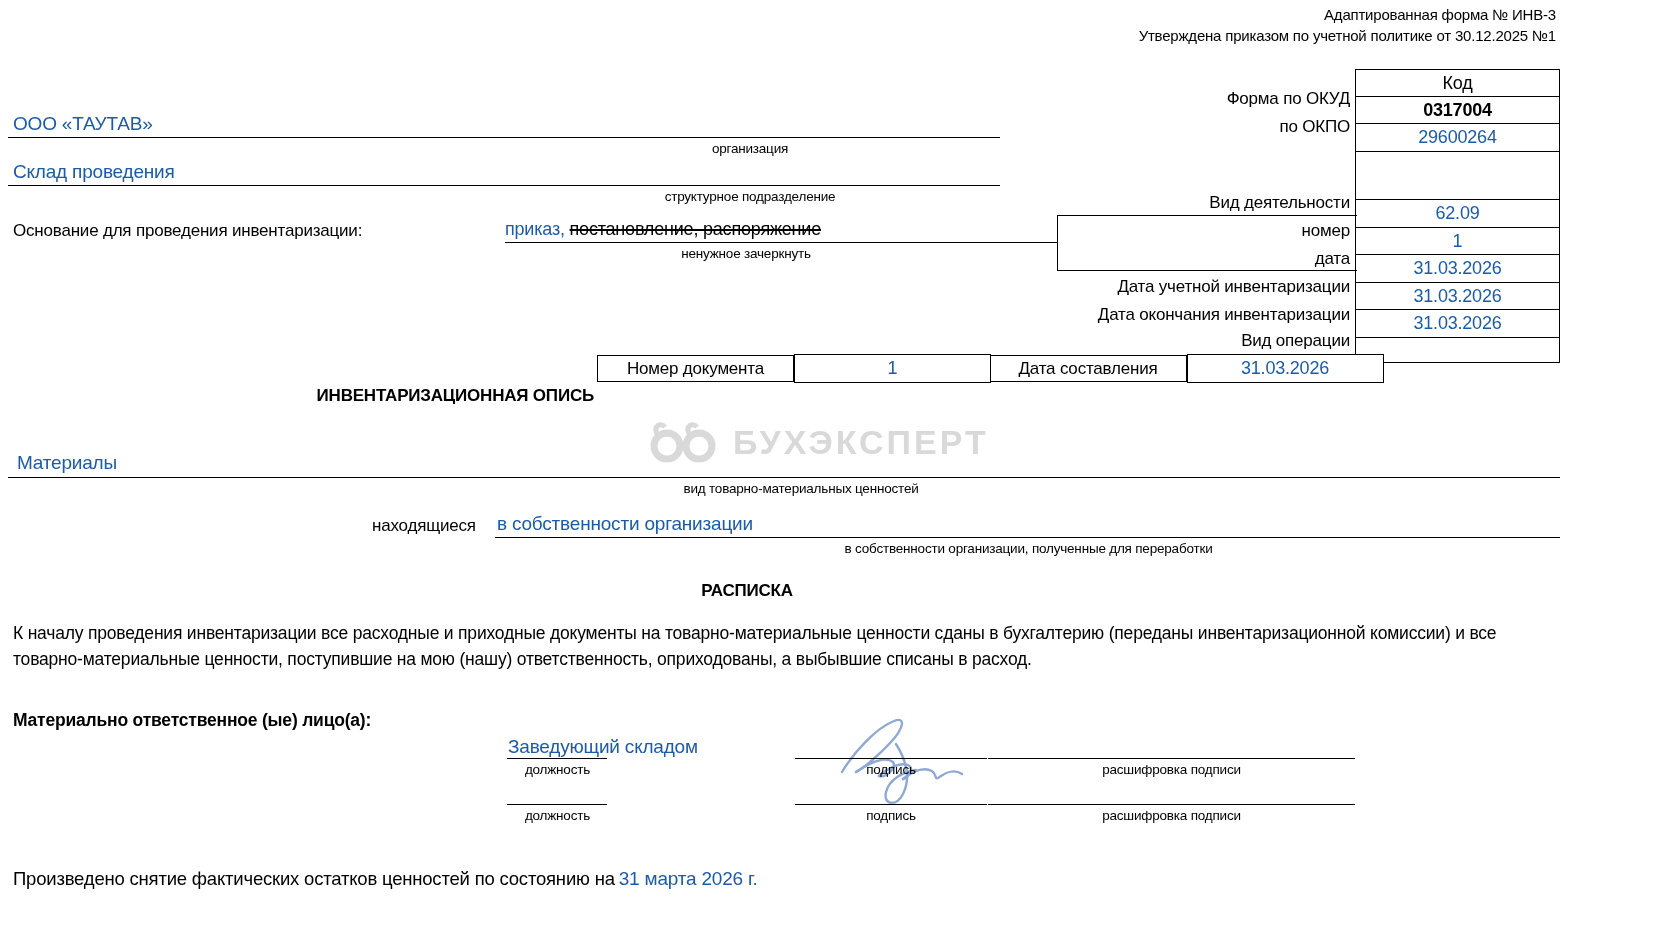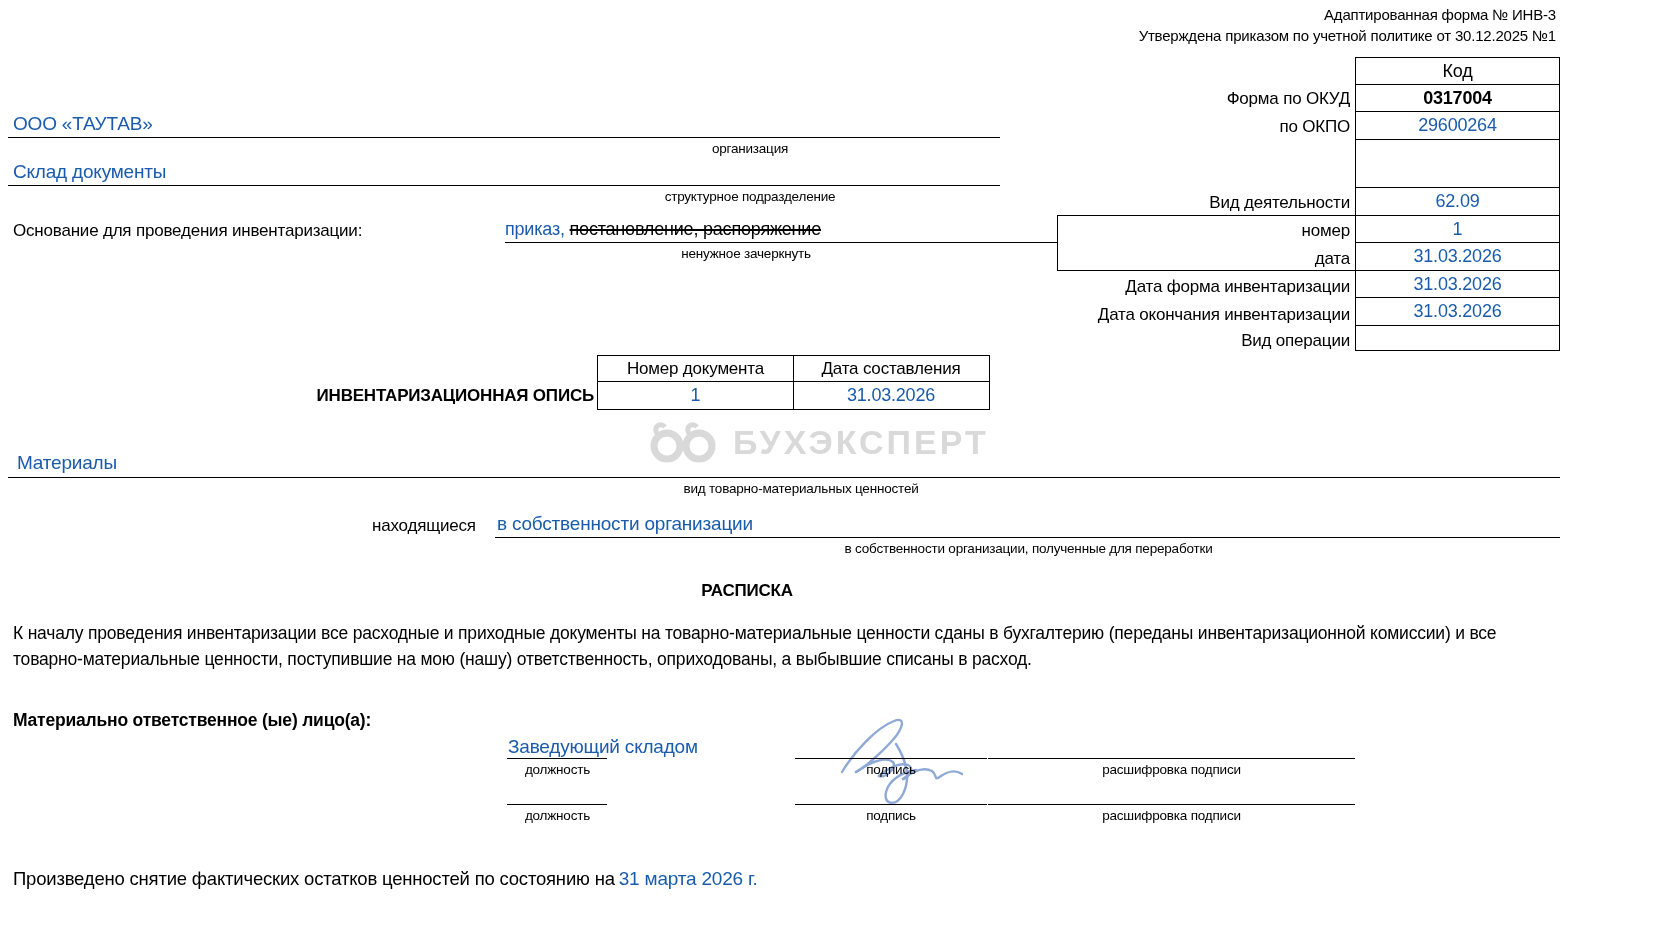--- a/index.html
+++ b/index.html
@@ -23,31 +23,31 @@
   
   .hdr-line { right:103px; text-align:right; font-size:15px; }
 
   
   .ct { left:1355px; top:57px; width:205px; }
   .ct-cell {
     width:205px; border:1.5px solid #000; margin-top:-1.5px;
     display:flex; align-items:center; justify-content:center;
     font-size:18px; background:#fff;
   }
-  .ct-cell:first-child { margin-top:0; }
+  .ct-cell:first-child { margin-top:12px; }
   .h28 { height:28px; } .h29 { height:29px; } .h50 { height:50px; } .h26 { height:26px; }
   .ct-label { right:309px; text-align:right; font-size:17px; white-space:nowrap; }
   .nd-box {
     left:1057px; top:214.5px; width:299.5px; height:56.5px;
     border-top:1.5px solid #000; border-left:1.5px solid #000; border-bottom:1.5px solid #000;
   }
 
   
   .doc-table { left:597px; top:355px; display:flex; }
-  .dt-col { display:flex; flex-direction:column; }
+  .dt-col { display:flex; flex-direction:row; }
   .dt-col.second { margin-left:-1.5px; }
   .dt-cell {
     width:197px; border:1.5px solid #000; display:flex; align-items:center; justify-content:center;
     background:#fff;
   }
   .dt-head { height:27px; font-size:17px; }
   .dt-val { height:29px; margin-top:-1.5px; font-size:18px; color:#1a5cab; }
 
   
   .watermark { left:645px; top:420px; display:flex; align-items:center; gap:10px; color:#d9d9d9; }
@@ -79,30 +79,30 @@
     <div class="ct-cell h29 blue">31.03.2026</div>
     <div class="ct-cell h29 blue">31.03.2026</div>
     <div class="ct-cell h26"></div>
   </div>
 
   <div class="abs ct-label" style="top:89px;">Форма по ОКУД</div>
   <div class="abs ct-label" style="top:117px;">по ОКПО</div>
   <div class="abs ct-label" style="top:193px;">Вид деятельности</div>
   <div class="abs ct-label" style="top:221px;">номер</div>
   <div class="abs ct-label" style="top:249px;">дата</div>
-  <div class="abs ct-label" style="top:277px;">Дата форма инвентаризации</div>
+  <div class="abs ct-label" style="top:277px;">Дата учетной инвентаризации</div>
   <div class="abs ct-label" style="top:305px;">Дата окончания инвентаризации</div>
   <div class="abs ct-label" style="top:331px;">Вид операции</div>
   <div class="abs nd-box"></div>
 
   <div class="abs val-blue" style="left:13px; top:113px;">ООО «ТАУТАВ»</div>
   <div class="abs uline" style="left:8px; top:123px; width:992px; height:15px;"></div>
   <div class="abs cap center" style="left:0; top:141px; width:1500px;">организация</div>
 
-  <div class="abs val-blue" style="left:13px; top:161px;">Склад документы</div>
+  <div class="abs val-blue" style="left:13px; top:161px;">Склад проведения</div>
   <div class="abs uline" style="left:8px; top:171px; width:992px; height:15px;"></div>
   <div class="abs cap center" style="left:0; top:189px; width:1500px;">структурное подразделение</div>
 
   <div class="abs lbl" style="left:13px; top:221px;">Основание для проведения инвентаризации:</div>
   <div class="abs" style="left:505px; top:219px; font-size:18px; white-space:nowrap;">
     <span class="blue">приказ,</span>
     <span class="strike">постановление, распоряжение</span>
   </div>
   <div class="abs uline" style="left:505px; top:228px; width:552px; height:15px;"></div>
   <div class="abs cap center" style="left:440px; top:246px; width:612px;">ненужное зачеркнуть</div>

